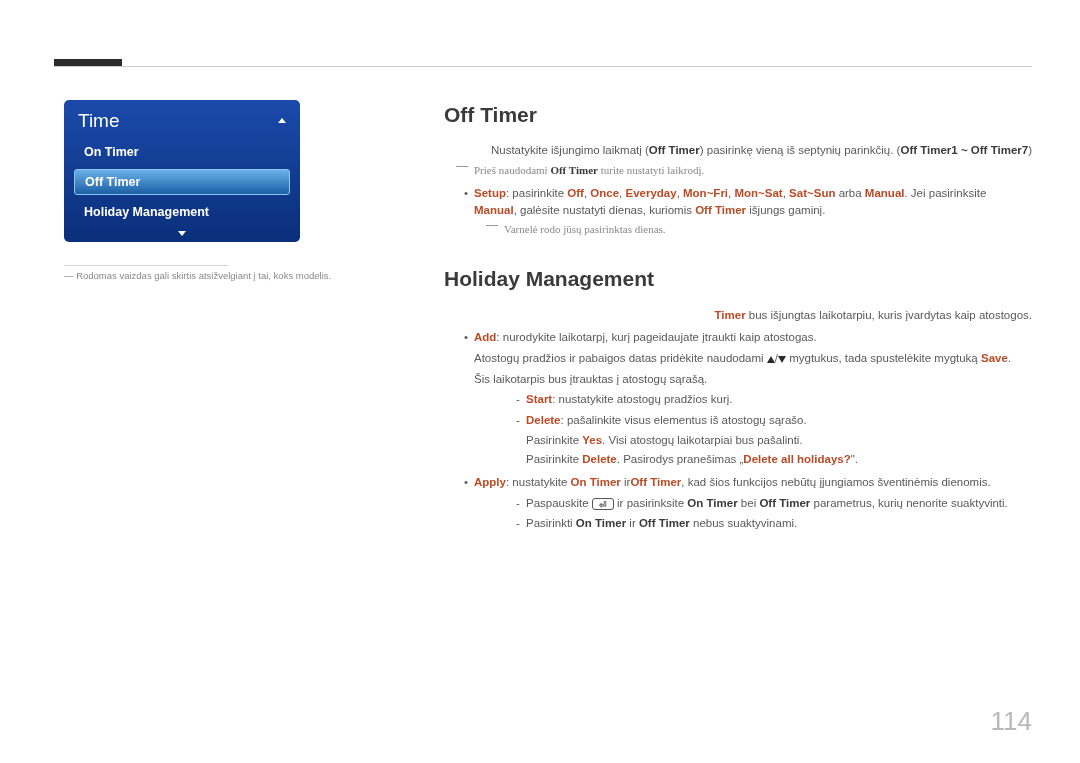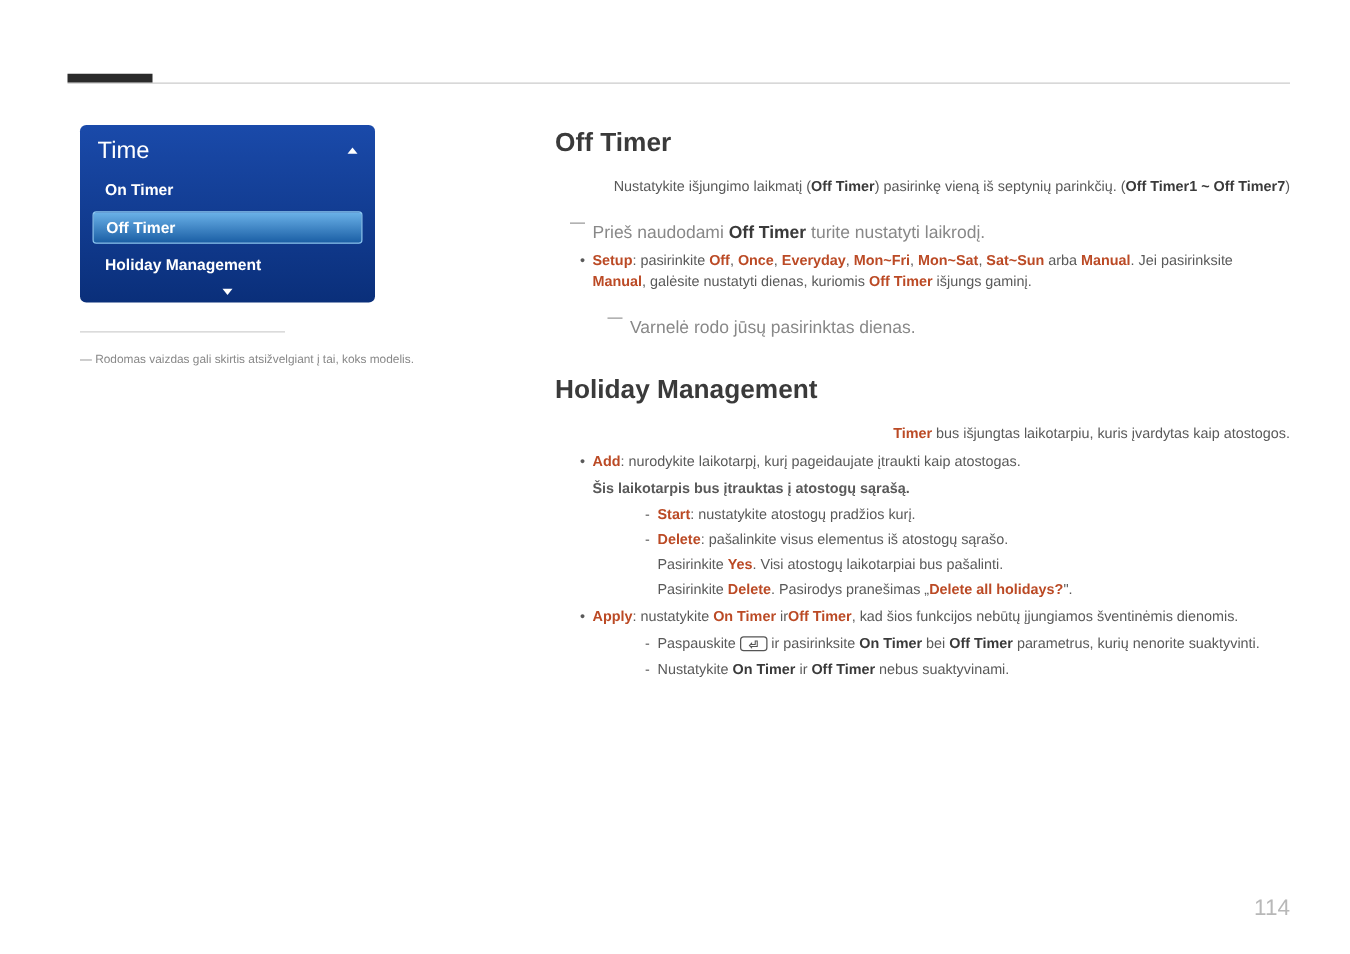--- a/index.html
+++ b/index.html
@@ -73,21 +73,21 @@
   .panel-note-line {
     position:absolute;
     left:64px;
     top:265px;
     width:164px;
     border-top:1px solid #d0d0d0;
   }
   .panel-note {
     position: absolute;
     left: 64px;
-    top: 282px;
+    top: 270px;
     font-size: 9.5px;
     color: #888;
   }
 
   .content {
     position: absolute;
     left: 444px;
     top: 100px;
     right: 48px;
     font-size: 11.5px;
@@ -111,22 +111,23 @@
   .content ul.bullets > li::before {
     content: "•";
     position: absolute;
     left: 20px;
     color: #595959;
   }
   .indent-note {
     padding-left: 30px;
     position: relative;
     color:#888;
-    font-size:14px;
-    margin-top:16px;
+    font-size:11px;
+    margin-top:4px;
+    font-family:Liberation Serif, serif;
   }
   .indent-note .dash-icon {
     position:absolute;
     left:12px;
     top:3px;
     width:12px;
     height:1px;
     background:#999;
   }
   .sub-dash-list li {
@@ -162,21 +163,21 @@
     border-left:4px solid transparent;border-right:4px solid transparent;
     vertical-align:middle;
   }
   .tri-up{border-bottom:7px solid #2a2a2a;}
   .tri-down{border-top:7px solid #2a2a2a;}
 
   .page-num {
     position: absolute;
     right: 48px;
     bottom: 26px;
-    font-size: 18px;
+    font-size: 26px;
     color: #b8b8b8;
     font-weight: 300;
   }
 </style>
 </head>
 <body>
 
 <div class="top-line"></div>
 <div class="top-accent"></div>
 
@@ -221,42 +222,45 @@
   </ul>
 
   <h2 class="second">Holiday Management</h2>
   <p>
     <span class="hl">Timer</span><span> bus išjungtas laikotarpiu, kuris įvardytas kaip atostogos.</span>
   </p>
 
   <ul class="bullets">
     <li>
       <span class="hl">Add</span><span>: nurodykite laikotarpį, kurį pageidaujate įtraukti kaip atostogas.</span>
-      <div style="margin-top:4px;font-weight:bold;">Šis laikotarpis bus įtrauktas į atostogų sąrašą.</div>
+      <div style="margin-top:4px;">
+        <span>Atostogų pradžios ir pabaigos datas pridėkite naudodami </span><span class="tri-up"></span>/<span class="tri-down"></span><span> mygtukus, tada spustelėkite mygtuką </span><span class="hl">Save</span>.
+      </div>
+      <div style="margin-top:4px;">Šis laikotarpis bus įtrauktas į atostogų sąrašą.</div>
       <ul class="sub-dash-list nested">
         <li><span class="hl">Start</span><span>: nustatykite atostogų pradžios kurį.</span></li>
         <li>
           <span class="hl">Delete</span><span>: pašalinkite visus elementus iš atostogų sąrašo.</span>
           <div style="margin-top:3px;">
             <span>Pasirinkite </span><span class="hl">Yes</span><span>. Visi atostogų laikotarpiai bus pašalinti.</span>
           </div>
           <div style="margin-top:3px;">
             <span>Pasirinkite </span><span class="hl">Delete</span><span>. Pasirodys pranešimas „</span><span class="hl">Delete all holidays?</span><span>".</span>
           </div>
         </li>
       </ul>
     </li>
     <li>
       <span class="hl">Apply</span><span>: nustatykite </span><span class="hl">On Timer</span><span> ir</span><span class="hl">Off Timer</span><span>, kad šios funkcijos nebūtų įjungiamos šventinėmis dienomis.</span>
       <ul class="sub-dash-list nested">
         <li>
           <span>Paspauskite </span><span class="btn-icon">⏎</span><span> ir pasirinksite </span><b>On Timer</b><span> bei </span><b>Off Timer</b><span> parametrus, kurių nenorite suaktyvinti.</span>
         </li>
         <li>
-          <span>Nustatykite </span><b>On Timer</b><span> ir </span><b>Off Timer</b><span> nebus suaktyvinami.</span>
+          <span>Pasirinkti </span><b>On Timer</b><span> ir </span><b>Off Timer</b><span> nebus suaktyvinami.</span>
         </li>
       </ul>
     </li>
   </ul>
 
 </div>
 
 <div class="page-num">114</div>
 
 </body></html>

